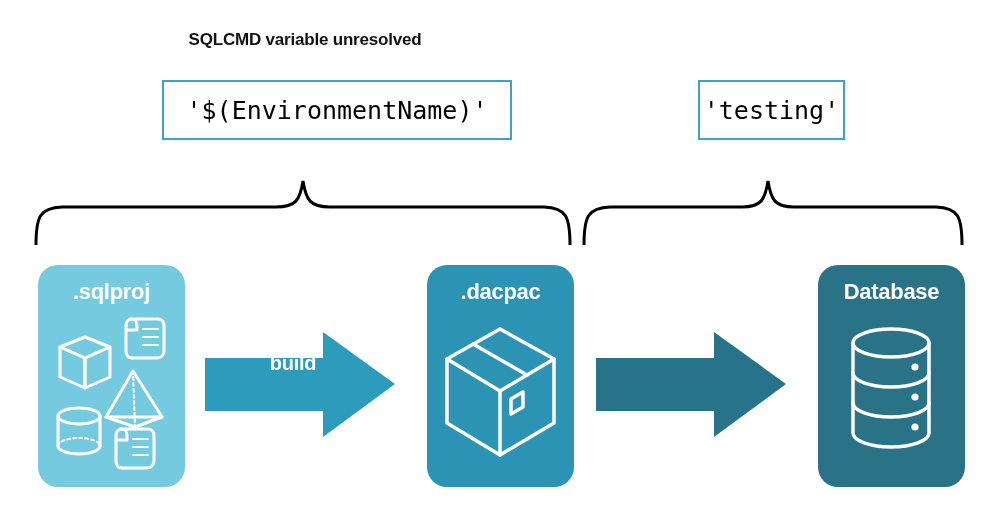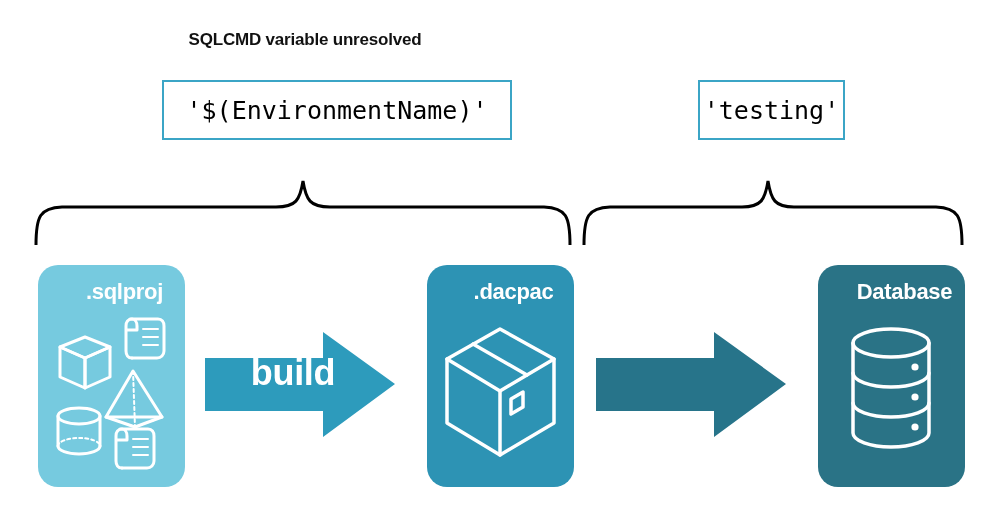--- a/index.html
+++ b/index.html
@@ -52,36 +52,35 @@
   #card-database{left:818px;background:#2a7386;}
   .card-title{
     position:absolute;
     top:14px;left:0;width:100%;
     text-align:center;
     color:#ffffff;
     font-weight:bold;
     font-size:22px;
     font-family:"Liberation Sans",sans-serif;
     letter-spacing:-0.3px;
-    padding-left:13px;
   }
   .card-art{position:absolute;left:0;top:48px;width:100%;height:165px;}
 
   
   .arrow{position:absolute;top:332px;width:190px;height:105px;}
   #arrow-build{left:205px;}
   #arrow-deploy{left:596px;}
   .arrow-label{
     position:absolute;
     top:352px;
     width:160px;
     text-align:center;
     color:#ffffff;
     font-weight:bold;
-    font-size:36px;
+    font-size:20px;
     font-family:"Liberation Sans",sans-serif;
     pointer-events:none;
     letter-spacing:-0.3px;
   }
   #label-build{left:213px;}
   #label-deploy{left:602px;}
 </style>
 </head>
 <body>
 

